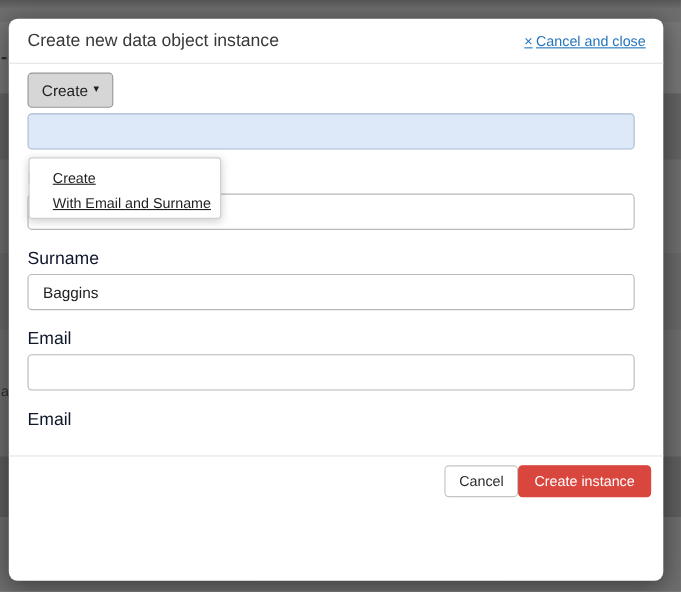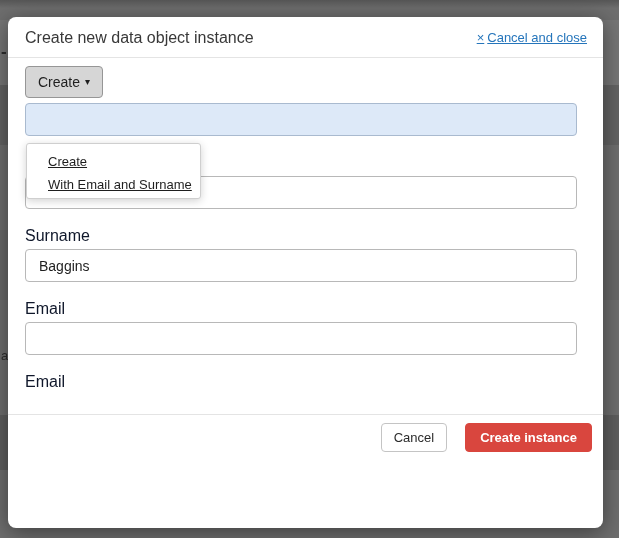--- a/index.html
+++ b/index.html
@@ -77,32 +77,32 @@
     padding:0 13px;font-size:14px;color:#1f1f1f;background:#ffffff;
     font-family:inherit;outline:none;
   }
   .text-input.disabled{
     background:var(--disabled-bg);border-color:var(--disabled-border);
   }
   
   .modal-footer{
     margin-top:24px;border-top:1px solid var(--divider);
     padding:8px 11px 15px 17px;
-    display:flex;justify-content:flex-end;align-items:flex-start;gap:18px;
+    display:flex;justify-content:flex-end;align-items:flex-start;
   }
   .btn{
     height:29px;border-radius:4px;font-size:13px;cursor:pointer;
     font-family:inherit;line-height:27px;
   }
   .btn-cancel{
     background:#ffffff;border:1px solid #c4c4c4;color:#2b2b2b;padding:0 12px;
   }
   .btn-danger{
     background:var(--danger-red);border:1px solid var(--danger-red);
-    color:#ffffff;font-weight:700;padding:0 14px;
+    color:#ffffff;font-weight:400;padding:0 14px;
   }
 </style>
 </head>
 <body>
 
 <div class="backdrop">
   <div class="bg-stripe stripe-1"></div>
   <div class="bg-stripe stripe-2"></div>
   <div class="bg-stripe stripe-3"></div>
   <div class="bg-stripe stripe-4"></div>

